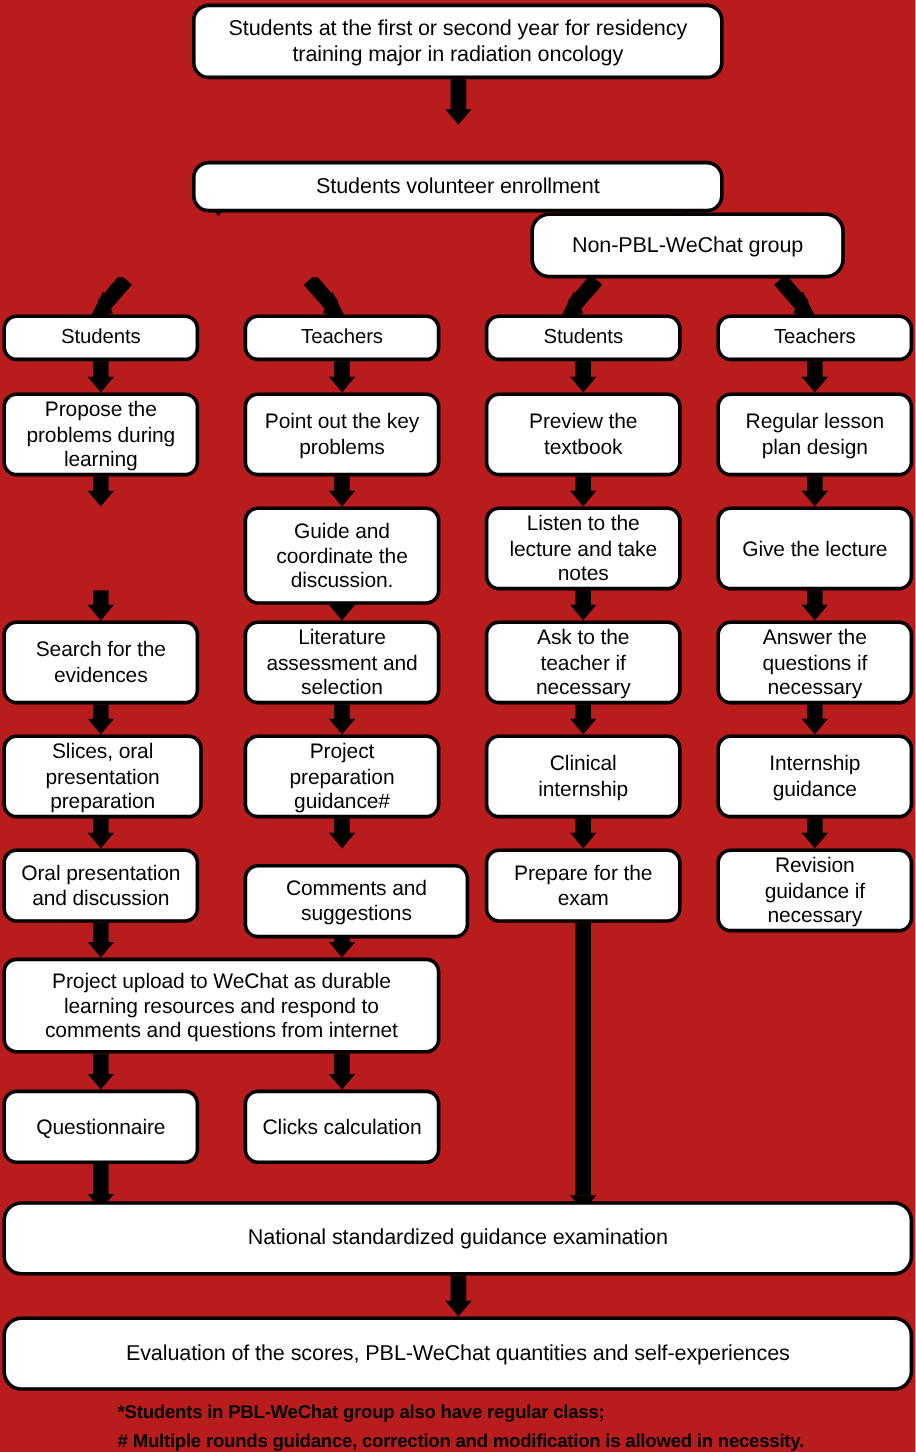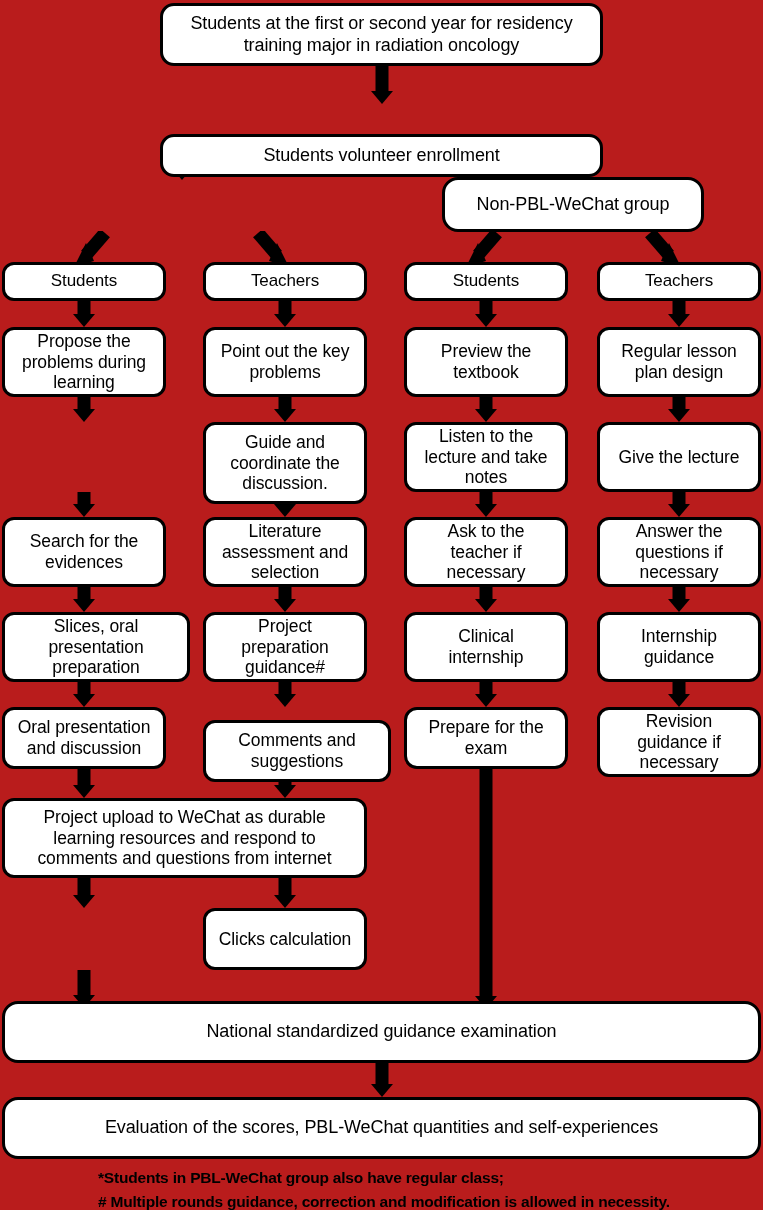--- a/index.html
+++ b/index.html
@@ -155,21 +155,21 @@
       <div class="head"></div>
     </div>
 
   <div class="box" style="left:2px; top:517px; width:164px; height:70px;">Search for the
 evidences</div>
   <div class="arrow" style="left:68px; top:587px; width:32px; height:25px;">
     <div class="shaft" style="width:13px; height:14px;"></div>
       <div class="head"></div>
     </div>
 
-  <div class="box" style="left:2px; top:612px; width:188px; height:70px;">Slices, oral
+  <div class="box" style="left:2px; top:612px; width:167px; height:70px;">Slices, oral
 presentation
 preparation</div>
   <div class="arrow" style="left:68px; top:682px; width:32px; height:25px;">
     <div class="shaft" style="width:13px; height:14px;"></div>
       <div class="head"></div>
     </div>
 
   <div class="box" style="left:2px; top:707px; width:164px; height:62px;">Oral presentation
 and discussion</div>
   <div class="arrow" style="left:68px; top:769px; width:32px; height:29px;">
@@ -221,20 +221,21 @@
 
   <div class="arrow" style="left:68px; top:878px; width:32px; height:30px;">
     <div class="shaft" style="width:13px; height:19px;"></div>
       <div class="head"></div>
     </div>
   <div class="arrow" style="left:269px; top:878px; width:32px; height:30px;">
     <div class="shaft" style="width:13px; height:19px;"></div>
       <div class="head"></div>
     </div>
 
+  <div class="box" style="left:2px; top:908px; width:164px; height:62px;">Questionnaire</div>
   <div class="box" style="left:203px; top:908px; width:164px; height:62px;">Clicks calculation</div>
 
   <div class="arrow" style="left:68px; top:970px; width:32px; height:38px;">
     <div class="shaft" style="width:13px; height:26px;"></div>
       <div class="head"></div>
     </div>
 
   <div class="box" style="left:404px; top:327px; width:164px; height:70px;">Preview the
 textbook</div>
   <div class="arrow" style="left:470px; top:397px; width:32px; height:25px;">
@@ -258,21 +259,21 @@
       <div class="head"></div>
     </div>
 
   <div class="box" style="left:404px; top:612px; width:164px; height:70px;">Clinical
 internship</div>
   <div class="arrow" style="left:470px; top:682px; width:32px; height:25px;">
     <div class="shaft" style="width:13px; height:14px;"></div>
       <div class="head"></div>
     </div>
 
-  <div class="box" style="left:404px; top:707px; width:164px; height:62px;border-radius:13px;">Prepare for the
+  <div class="box" style="left:404px; top:707px; width:164px; height:62px;">Prepare for the
 exam</div>
 
   <div class="arrow" style="left:470px; top:769px; width:32px; height:240px;">
     <div class="shaft" style="width:13px; height:227px;"></div>
     <div class="head"></div>
   </div>
 
   <div class="box" style="left:597px; top:327px; width:164px; height:70px;">Regular lesson
 plan design</div>
   <div class="arrow" style="left:663px; top:397px; width:32px; height:25px;">

